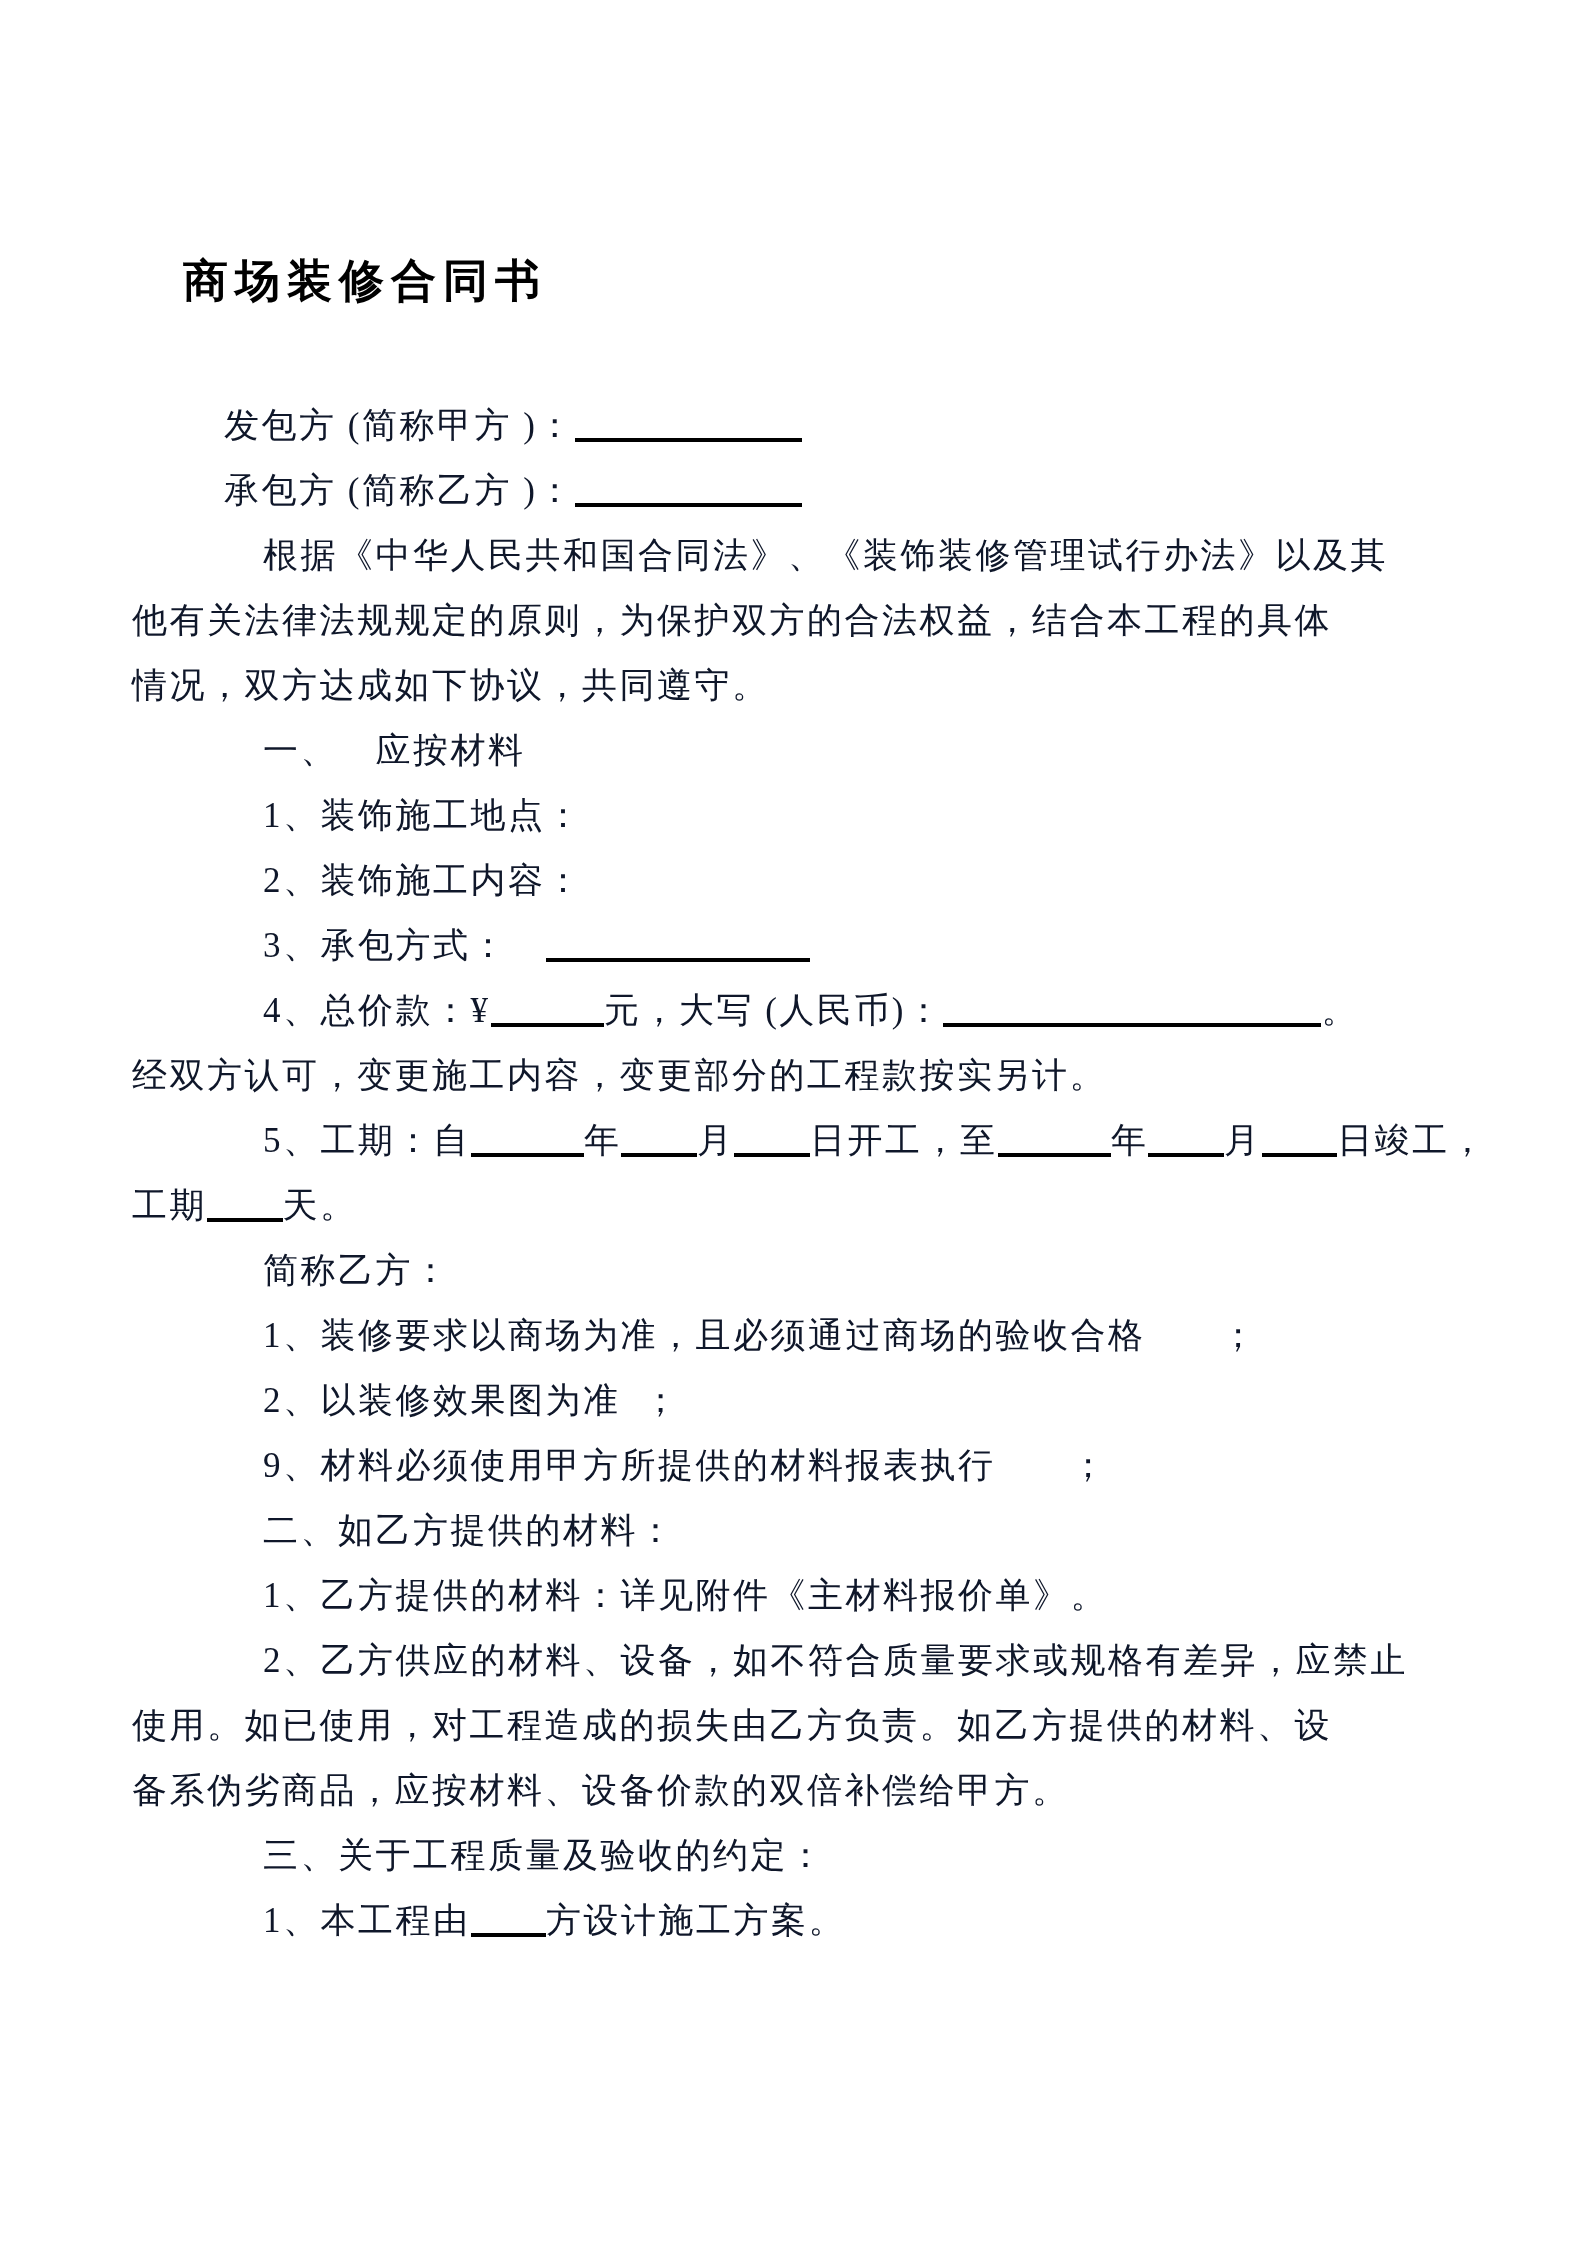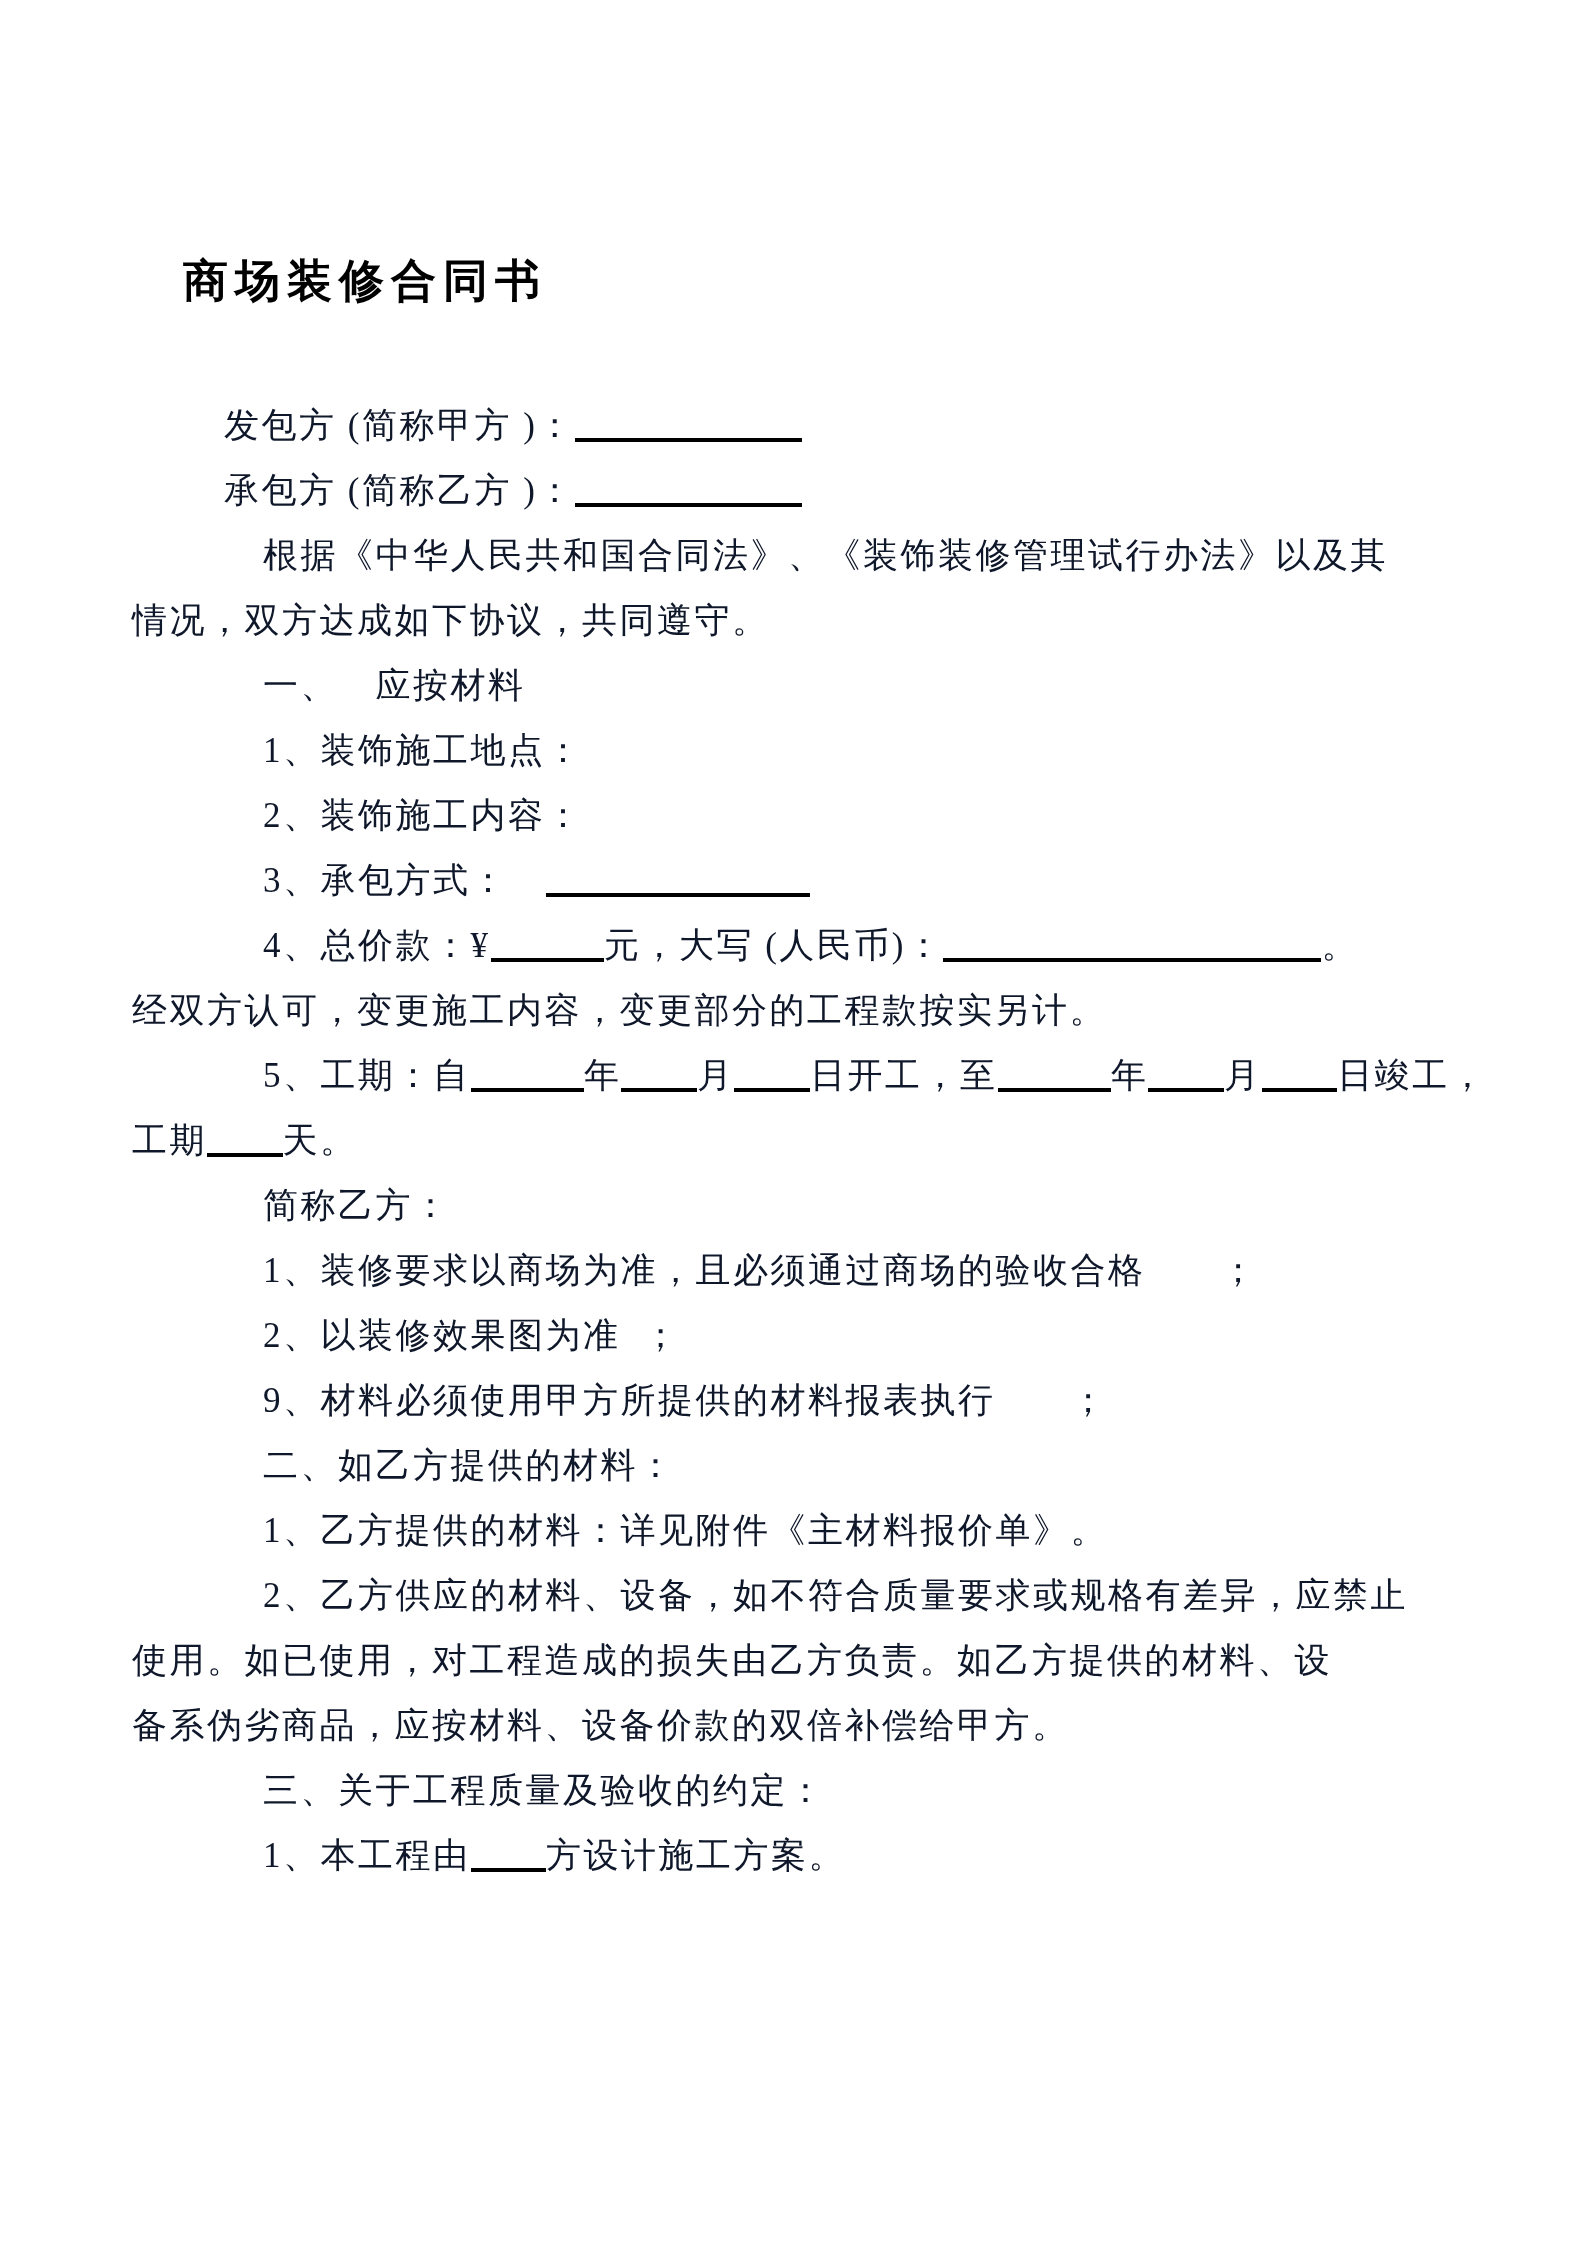--- a/index.html
+++ b/index.html
@@ -48,20 +48,21 @@
 </style>
 </head>
 <body>
 
 <div class="page">
   <h1 class="doc-title">商场装修合同书</h1>
   <div class="content">
       <div class="line indent-party">发包方 (简称甲方 )：<span class="blank" style="width:6.48em"></span></div>
       <div class="line indent-party">承包方 (简称乙方 )：<span class="blank" style="width:6.48em"></span></div>
       <div class="line indent-first">根据《中华人民共和国合同法》、《装饰装修管理试行办法》以及其</div>
+      <div class="line indent-none">他有关法律法规规定的原则，为保护双方的合法权益，结合本工程的具体</div>
       <div class="line indent-none">情况，双方达成如下协议，共同遵守。</div>
       <div class="line indent-first">一、　应按材料</div>
       <div class="line indent-first">1、装饰施工地点：</div>
       <div class="line indent-first">2、装饰施工内容：</div>
       <div class="line indent-first">3、承包方式：　<span class="blank" style="width:7.5600000000000005em"></span></div>
       <div class="line indent-first">4、总价款：¥<span class="blank" style="width:3.24em"></span>元，大写 (人民币)：<span class="blank" style="width:10.8em"></span>。</div>
       <div class="line indent-none">经双方认可，变更施工内容，变更部分的工程款按实另计。</div>
       <div class="line indent-first">5、工期：自<span class="blank" style="width:3.24em"></span>年<span class="blank" style="width:2.16em"></span>月<span class="blank" style="width:2.16em"></span>日开工，至<span class="blank" style="width:3.24em"></span>年<span class="blank" style="width:2.16em"></span>月<span class="blank" style="width:2.16em"></span>日竣工，</div>
       <div class="line indent-none">工期<span class="blank" style="width:2.16em"></span>天。</div>
       <div class="line indent-first">简称乙方：</div>

